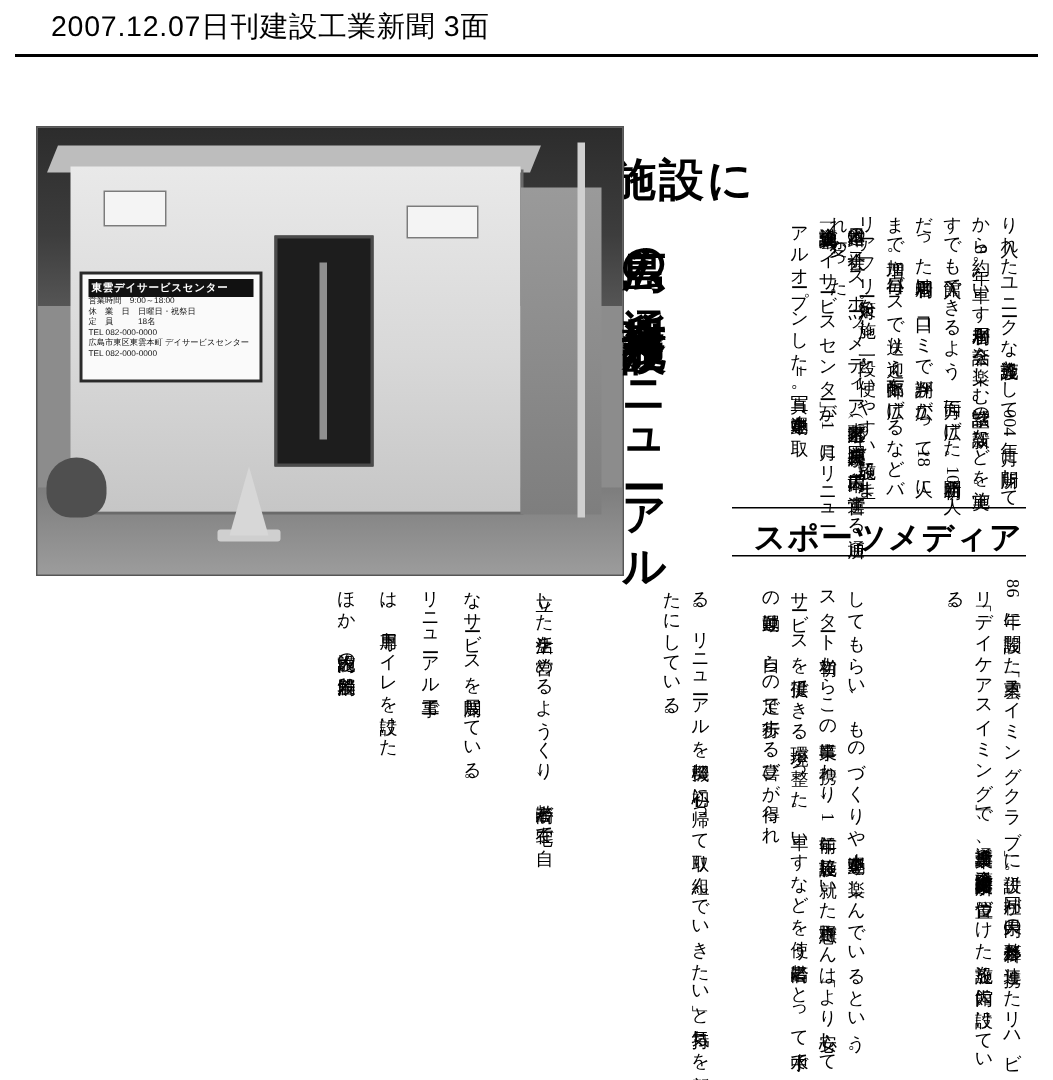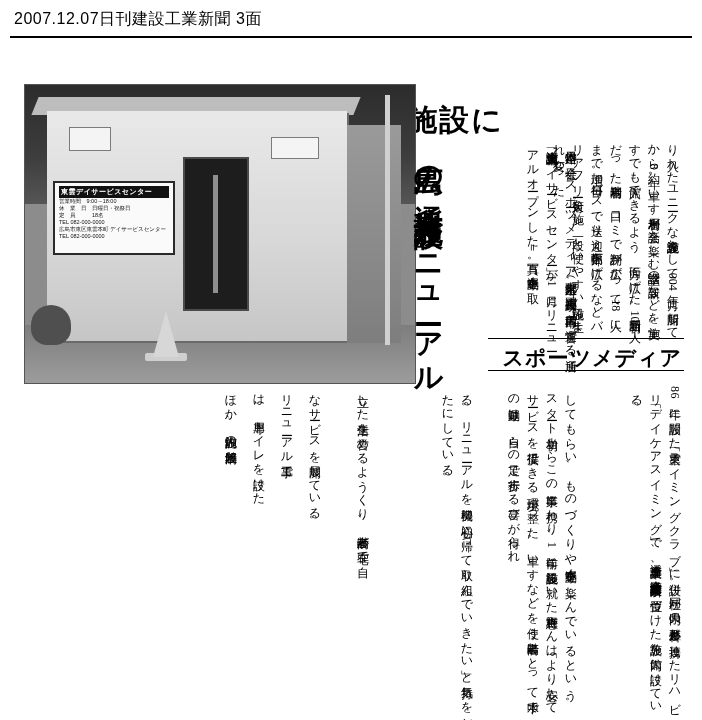--- a/index.html
+++ b/index.html
@@ -18,25 +18,26 @@
 
   
   .page {
     width: 702px;
     height: 720px;
     position: relative;
     box-sizing: border-box;
     padding: 6px 10px 0 10px;
   }
   .masthead {
-    font-size: 16px;
+    font-size: 19px;
     letter-spacing: 0.5px;
     line-height: 26px;
     padding-left: 4px;
     white-space: nowrap;
+    margin-left: 20px;
   }
   .rule {
     border-top: 2px solid #000;
     margin: 4px 0 0 0;
   }
 
   
   .body-area {
     position: relative;
     width: 682px;

